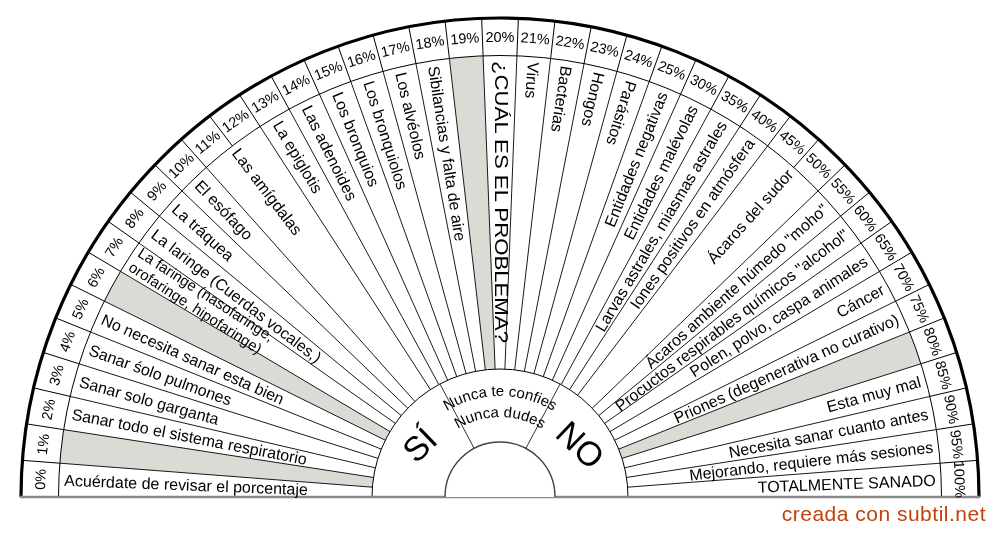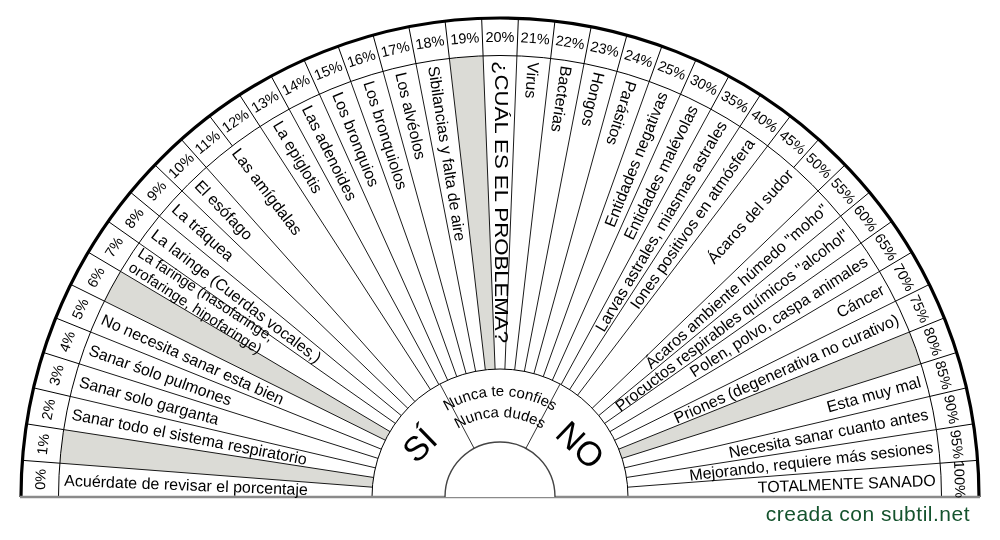--- a/index.html
+++ b/index.html
@@ -1,19 +1,19 @@
 <!DOCTYPE html>
 <html><head>
 <meta charset="utf-8">
 <style>
   html,body{margin:0;padding:0;background:#ffffff;}
   body{font-family:"Liberation Sans","DejaVu Sans",sans-serif;}
   #stage{position:relative;width:1000px;height:540px;background:#ffffff;overflow:hidden;}
   #chart-svg{position:absolute;left:0;top:0;}
-  #watermark{position:absolute;right:30px;top:502px;font-size:21px;color:#14532d;letter-spacing:0.5px;}
+  #watermark{position:absolute;right:14px;top:502px;font-size:21px;color:#c2410c;letter-spacing:0.5px;}
 </style>
 </head>
 <body>
 
 <div id="stage">
   <svg id="chart-svg" width="1000" height="540" viewBox="0 0 1000 540" xmlns="http://www.w3.org/2000/svg">
       <path fill="#dbdbd6" stroke="none" d="M 372.38 487.20 L 59.80 463.20 A 441.5 441.5 0 0 1 63.67 429.61 L 373.50 477.46 A 128 128 0 0 0 372.38 487.20 Z"></path>
       <path fill="#dbdbd6" stroke="none" d="M 385.29 440.20 L 104.34 301.10 A 441.5 441.5 0 0 1 120.50 271.39 L 389.98 431.59 A 128 128 0 0 0 385.29 440.20 Z"></path>
       <path fill="#dbdbd6" stroke="none" d="M 485.32 369.84 L 449.37 58.41 A 441.5 441.5 0 0 1 483.09 55.82 L 495.10 369.09 A 128 128 0 0 0 485.32 369.84 Z"></path>
       <path fill="#dbdbd6" stroke="none" d="M 618.72 449.15 L 909.49 331.96 A 441.5 441.5 0 0 1 920.92 363.79 L 622.03 458.38 A 128 128 0 0 0 618.72 449.15 Z"></path>

